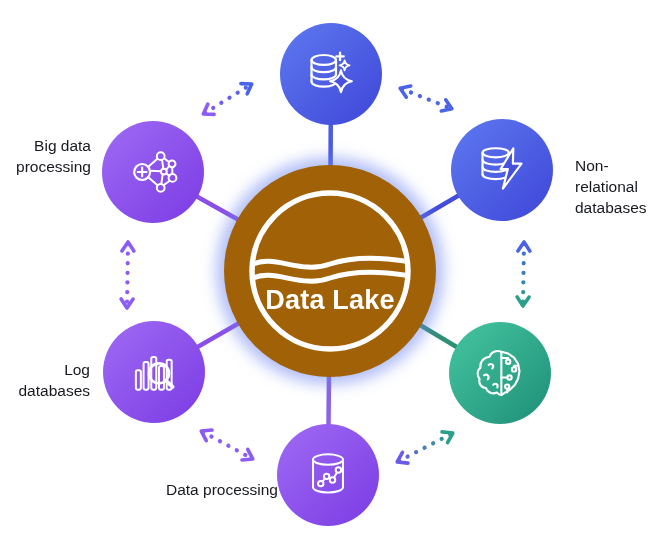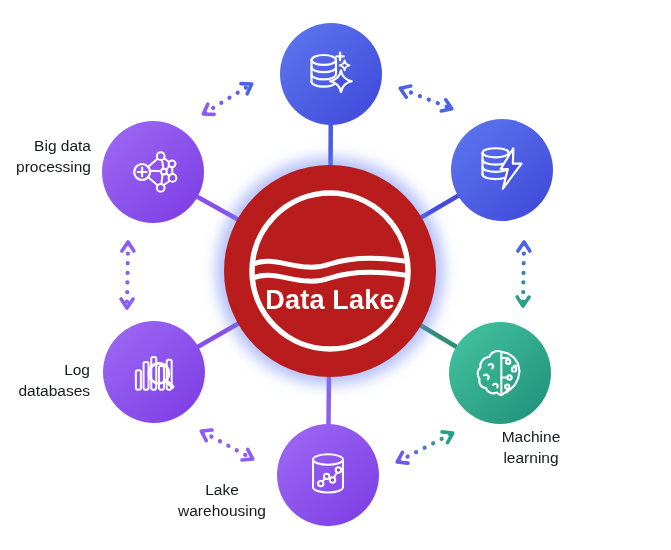--- a/index.html
+++ b/index.html
@@ -11,21 +11,21 @@
   .node{
     position:absolute;width:102px;height:102px;border-radius:50%;
     display:flex;align-items:center;justify-content:center;z-index:2;
   }
   .node-blue{background:linear-gradient(135deg,#5E79F0 0%,#3E46D8 100%);}
   .node-purple{background:linear-gradient(135deg,#9F6BF4 0%,#7B3BE4 100%);}
   .node-green{background:linear-gradient(135deg,#45C6A1 0%,#1E8E77 100%);}
   .node svg{display:block;}
   #center-circle{
     position:absolute;left:224px;top:165px;width:212px;height:212px;border-radius:50%;
-    background:#b91c1c;z-index:1;
+    background:#a16207;z-index:1;
     box-shadow:0 0 14px 8px rgba(108,132,244,0.50);
   }
   #center-circle svg{position:absolute;left:0;top:0;}
   #center-label{
     position:absolute;left:0;right:0;top:120px;text-align:center;
     color:#ffffff;font-size:27px;font-weight:bold;letter-spacing:0.2px;
   }
   .label{
     position:absolute;z-index:3;color:#17191F;font-size:15.5px;line-height:21px;
     font-weight:500;
@@ -208,18 +208,18 @@
       <circle cx="20" cy="32" r="8.8" stroke-width="2.4"></circle>
       <path d="M20 27.2 V36.8 M15.2 32 H24.8" stroke-width="2.4"></path>
       <circle cx="40.5" cy="14.5" r="4.3"></circle>
       <circle cx="53" cy="23" r="3.8"></circle>
       <circle cx="53.5" cy="38.5" r="4.3"></circle>
       <circle cx="40.5" cy="49.5" r="4.3"></circle>
       <circle cx="44" cy="31.5" r="3.2"></circle>
     </svg>
   </div>
 
-  <div id="label-ml" class="label lbl-center">Machine learning</div>
-  <div id="label-warehousing" class="label lbl-center">Lake warehousing</div>
+  <div id="label-nonrelational" class="label lbl-left">Non-relational databases</div>
+  <div id="label-warehousing" class="label lbl-center">Data processing</div>
   <div id="label-log" class="label lbl-right">Log databases</div>
   <div id="label-bigdata" class="label lbl-right">Big data processing</div>
 
 </div>
 
 </body></html>

